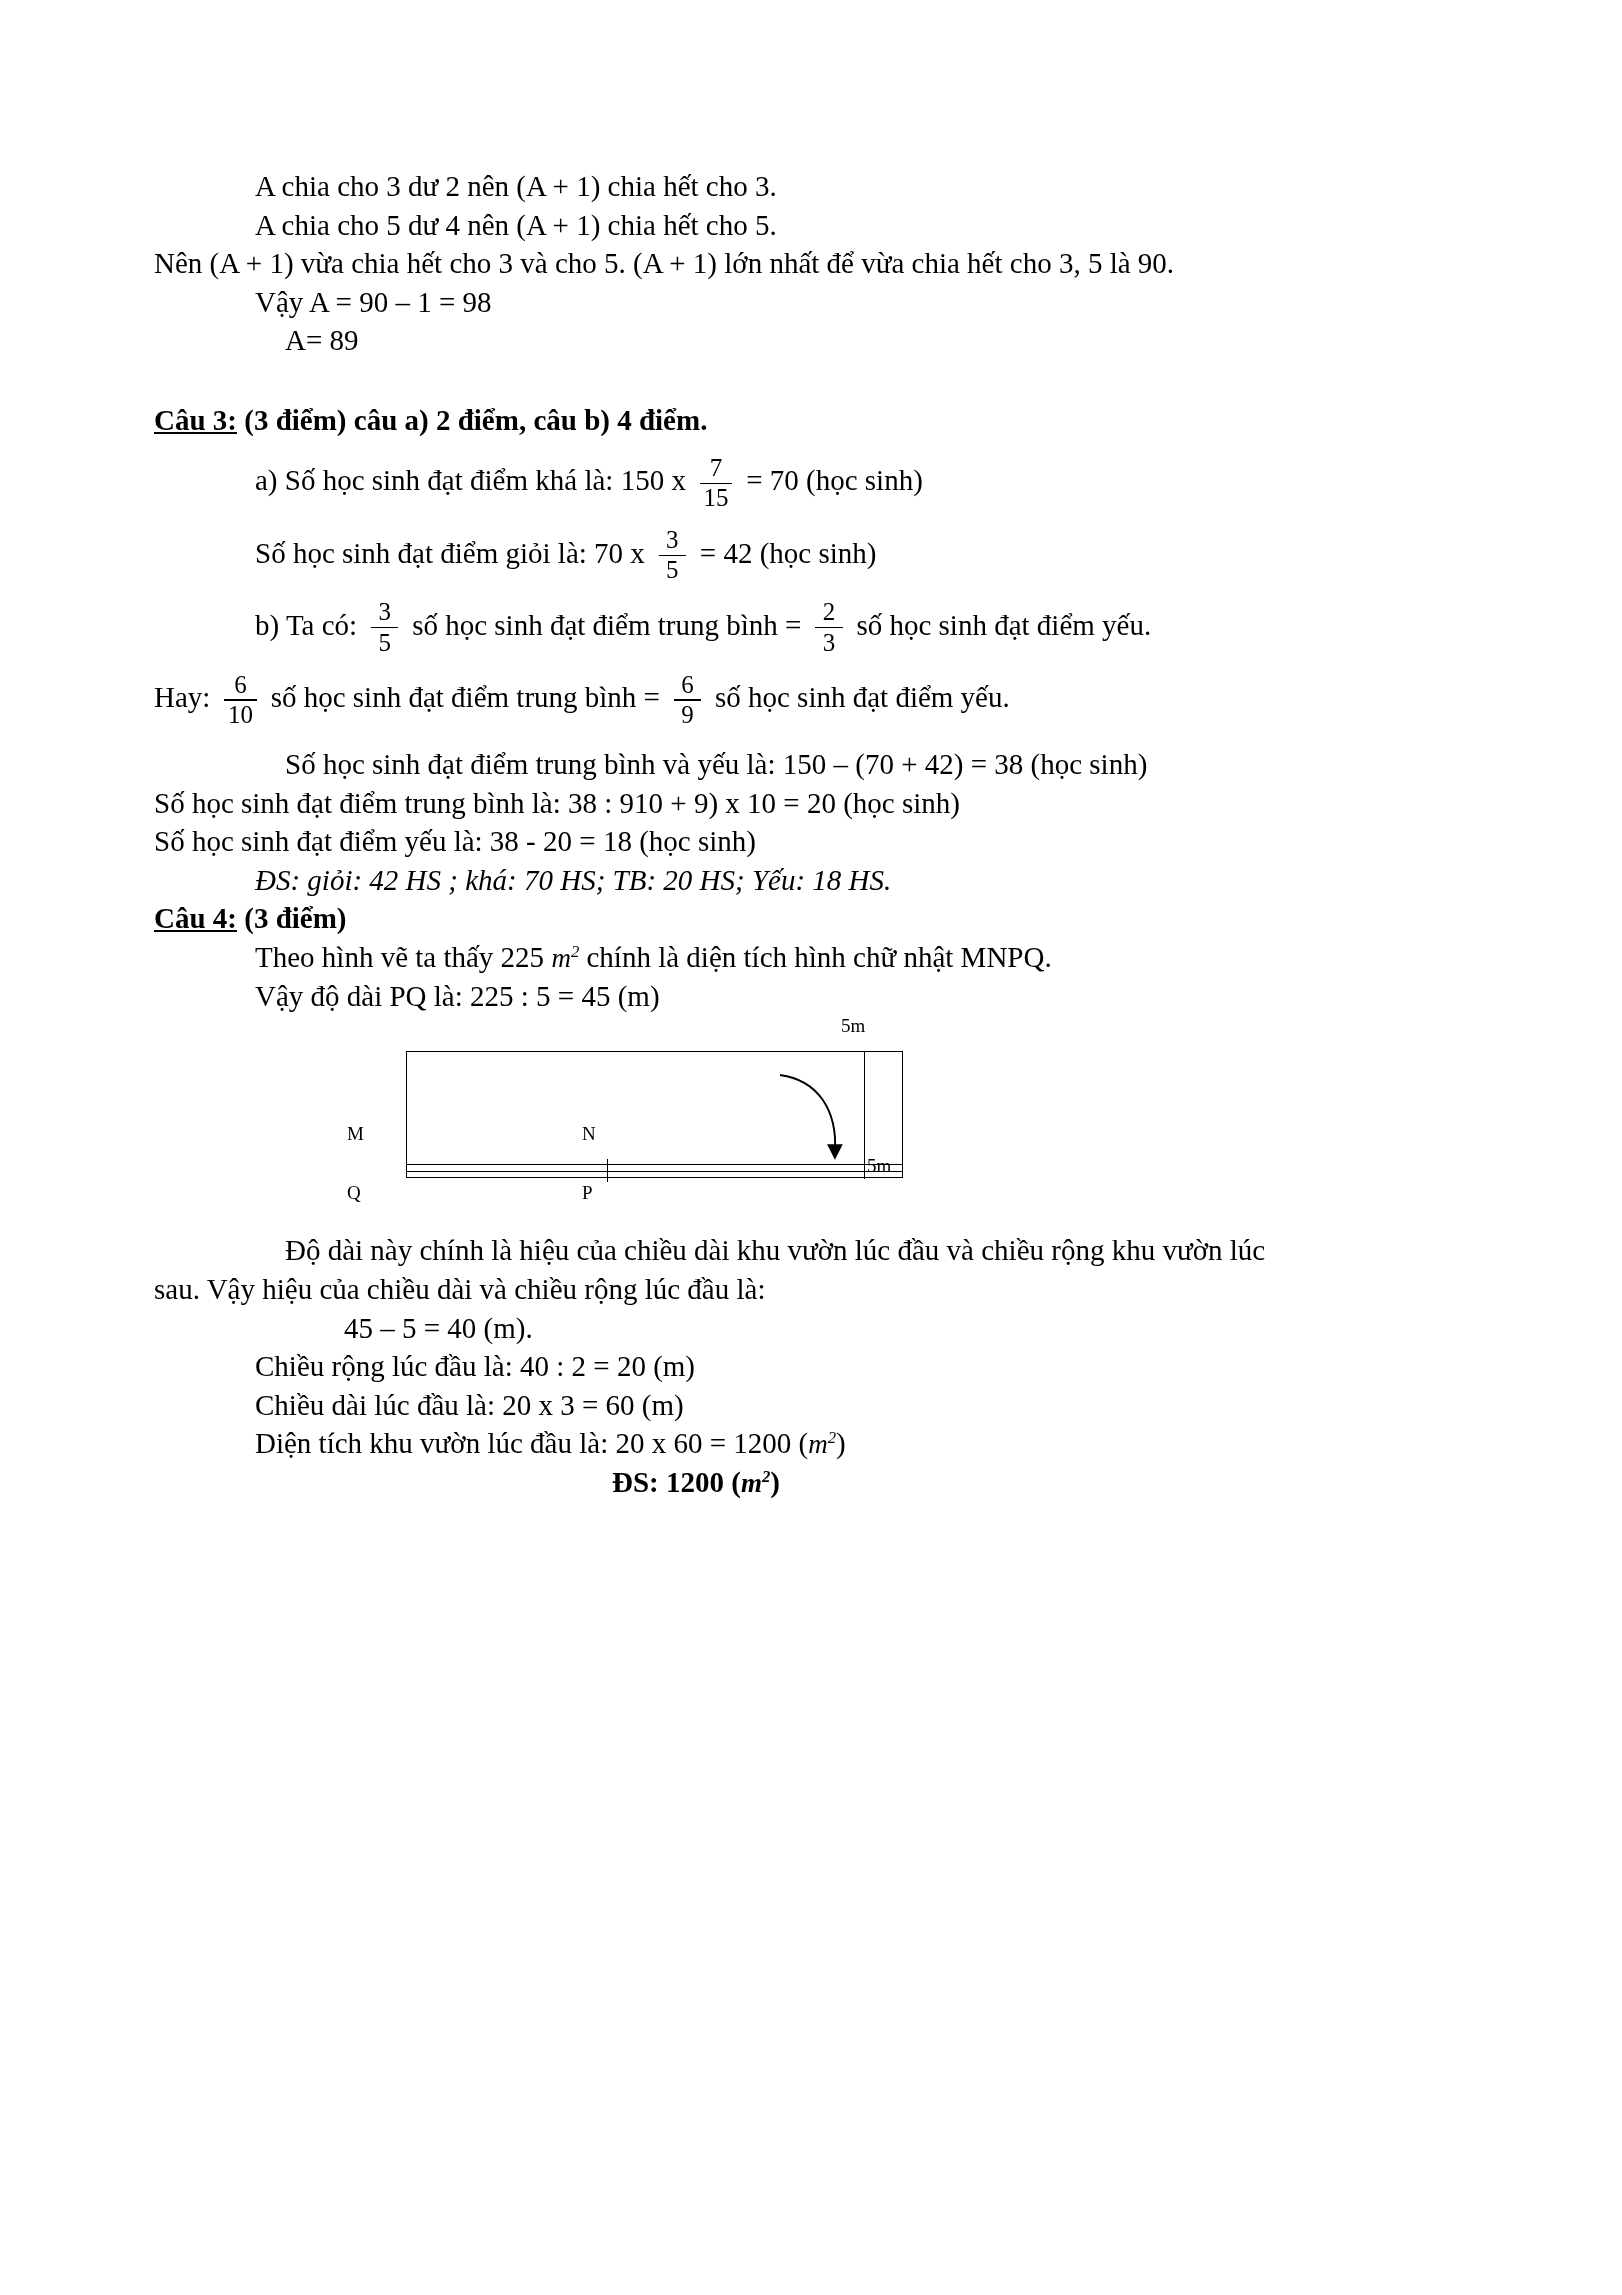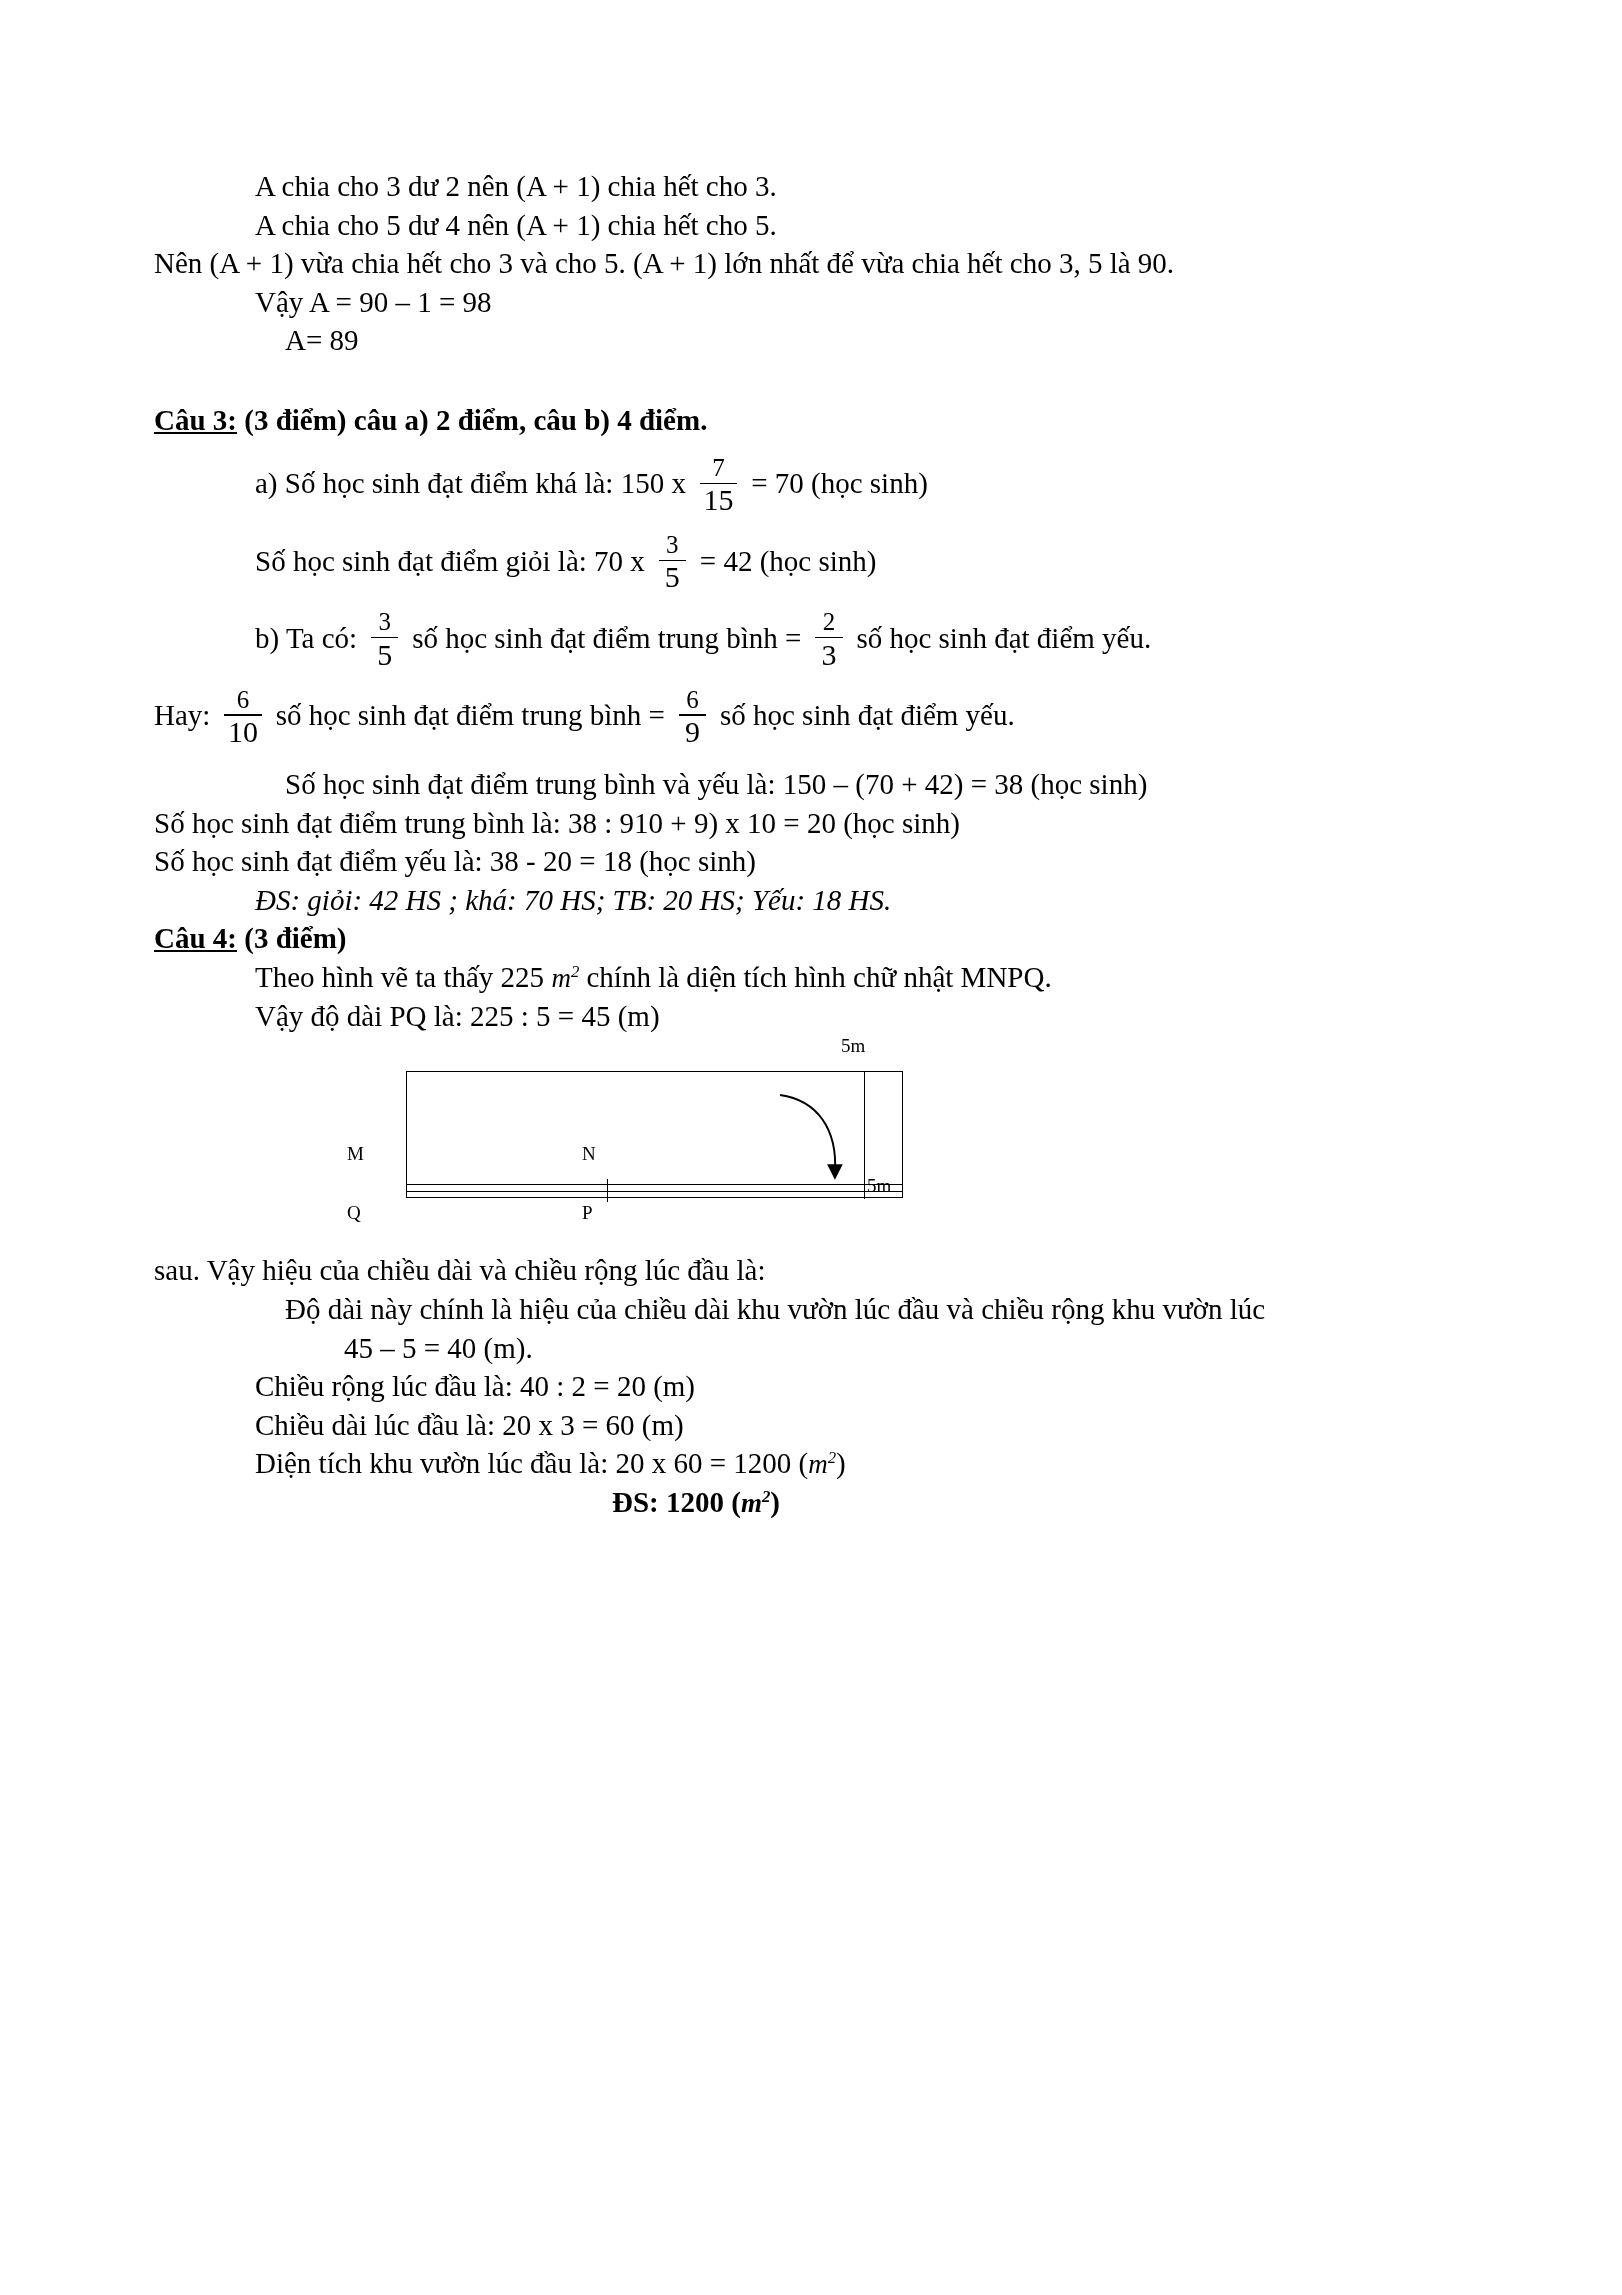--- a/index.html
+++ b/index.html
@@ -57,21 +57,21 @@
     padding: 0 3.9px;
   }
   .frac .bar {
     width: 100%;
     min-width: 27.5px;
     height: 1.3px;
     background: #000;
     margin: 2.6px 0 1.3px 0;
   }
   .frac .den {
-    font-size: 30px;
+    font-size: 25px;
     line-height: 1.0;
     padding: 0 3.9px;
     text-align: center;
   }
   .sup-m2 {
     font-style: italic;
     font-size: 27px;
   }
   .sup-m2 sup {
     font-size: 0.62em;
@@ -256,22 +256,22 @@
         </svg>
         <div class="lbl lbl-5m-top">5m</div>
         <div class="lbl lbl-5m-right">5m</div>
         <div class="lbl lbl-M">M</div>
         <div class="lbl lbl-N">N</div>
         <div class="lbl lbl-Q">Q</div>
         <div class="lbl lbl-P">P</div>
       </div>
     </div>
 
+    <div class="line indent2">Độ dài này chính là hiệu của chiều dài khu vườn lúc đầu và chiều rộng khu vườn lúc</div>
     <div class="line">sau. Vậy hiệu của chiều dài và chiều rộng lúc đầu là:</div>
-    <div class="line indent2">Độ dài này chính là hiệu của chiều dài khu vườn lúc đầu và chiều rộng khu vườn lúc</div>
     <div class="line indent3">45 – 5 = 40 (m).</div>
     <div class="line indent1">Chiều rộng lúc đầu là: 40 : 2 = 20 (m)</div>
     <div class="line indent1">Chiều dài lúc đầu là: 20 x 3 = 60 (m)</div>
     <div class="line indent1">
       <span>Diện tích khu vườn lúc đầu là: 20 x 60 = 1200 (</span><span class="sup-m2"><span>m</span><sup>2</sup></span><span>)</span>
     </div>
     <div class="line ds-line">
       <span>ĐS: 1200 (</span><span class="sup-m2 bold"><span>m</span><sup>2</sup></span><span>)</span>
     </div>
 

